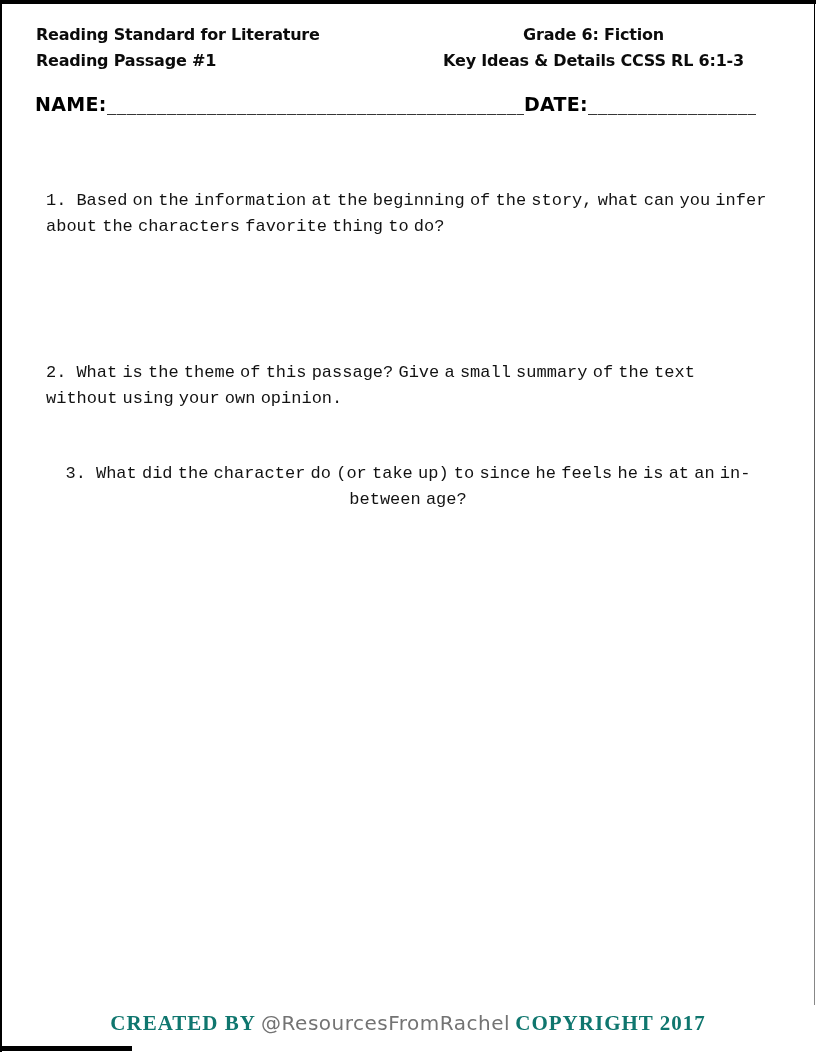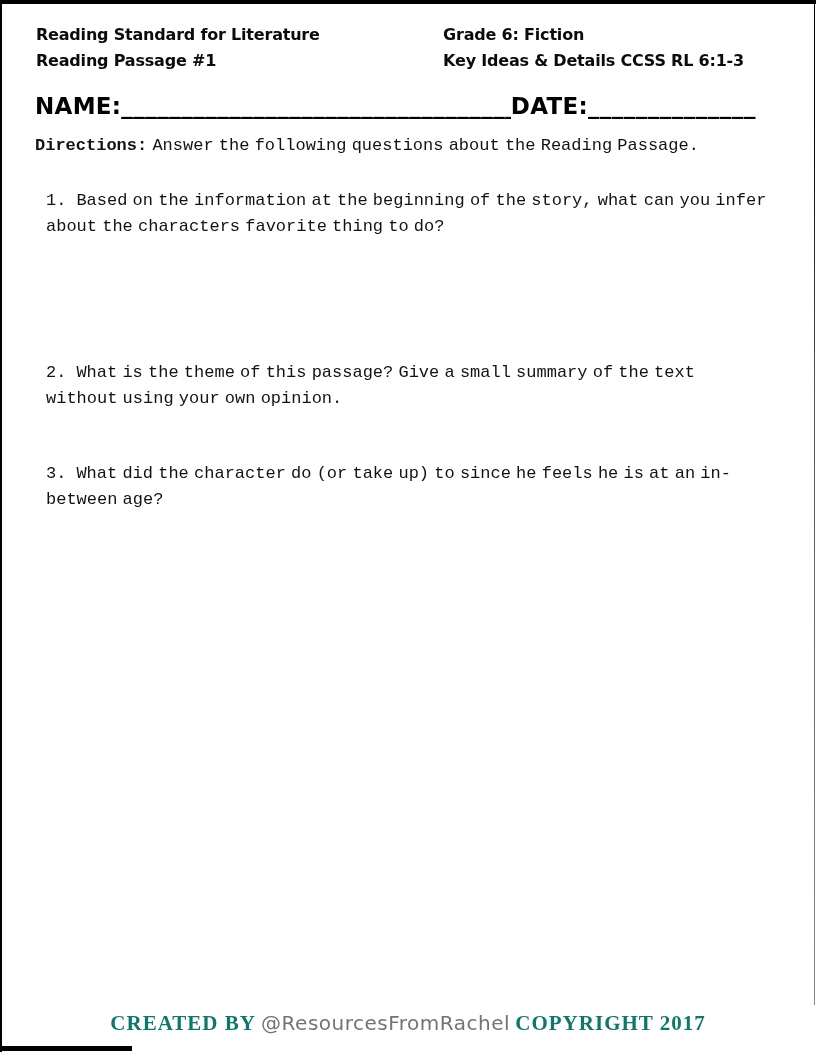--- a/index.html
+++ b/index.html
@@ -14,47 +14,47 @@
     background:linear-gradient(#000 0 120px,#555 400px,#888 100%);}
   .frame-bottom{position:absolute;left:0;bottom:5px;width:132px;height:5px;background:#000;}
 
   
   .header{
     position:absolute;top:22px;left:36px;right:72px;
     display:flex;justify-content:space-between;
     font-family:"DejaVu Sans",sans-serif;font-weight:700;
     font-size:16px;line-height:26px;letter-spacing:-0.2px;color:#0b0b0b;
   }
-  .header-right{text-align:left;}
+  .header-right{text-align:center;}
 
   
   .name-date{
     position:absolute;top:93px;left:35px;right:60px;
     display:flex;align-items:baseline;
     font-family:"DejaVu Sans",sans-serif;font-weight:700;
-    font-size:23px;letter-spacing:0.3px;color:#000;white-space:nowrap;
+    font-size:19px;letter-spacing:0.3px;color:#000;white-space:nowrap;
   }
   .nd-line{overflow:hidden;letter-spacing:0.5px;}
   .name-line{flex:1;text-shadow:0 1px 0 #000;}
   .date-line{width:168px;}
 
   
   .typewriter{
     font-family:"Liberation Mono","DejaVu Sans Mono",monospace;
     font-size:17px;line-height:26px;word-spacing:-5px;color:#121212;
   }
   .directions{position:absolute;top:133px;left:35px;right:40px;margin:0;}
   .directions .dir-label{font-weight:700;}
   .directions .dir-text,.q-text{white-space:pre-wrap;}
 
   .question{position:absolute;left:46px;right:46px;margin:0;}
   .q-num{margin-right:10px;}
   .q1{top:188px;}
   .q2{top:316px;margin-top:44px;}
-  .q3{top:461px;}
+  .q3{top:461px;text-align:center;}
   .q4{top:636px;}
   .q5{top:816px;}
 
   
   .footer{
     position:absolute;top:1008px;left:0;right:0;text-align:center;
     font-size:21px;line-height:30px;
   }
   .stencil{
     font-family:"Liberation Serif","DejaVu Serif",serif;
@@ -86,23 +86,20 @@
     </div>
   </header>
 
   <div class="name-date">
     <span>NAME:</span>
     <span class="nd-line name-line">________________________________________________________</span>
     <span>DATE:</span>
     <span class="nd-line date-line">________________________</span>
   </div>
 
-  <p class="typewriter directions">
-    <span class="dir-label">Directions:</span><span class="dir-text"> Answer the following questions about the Reading Passage.</span>
-  </p>
 
   <p class="typewriter question q1">
     <span class="q-num">1.</span><span class="q-text">Based on the information at the beginning of the story, what can you infer about the characters favorite thing to do?</span>
   </p>
 
   <p class="typewriter question q2">
     <span class="q-num">2.</span><span class="q-text">What is the theme of this passage? Give a small summary of the text without using your own opinion.</span>
   </p>
 
   <p class="typewriter question q3">

